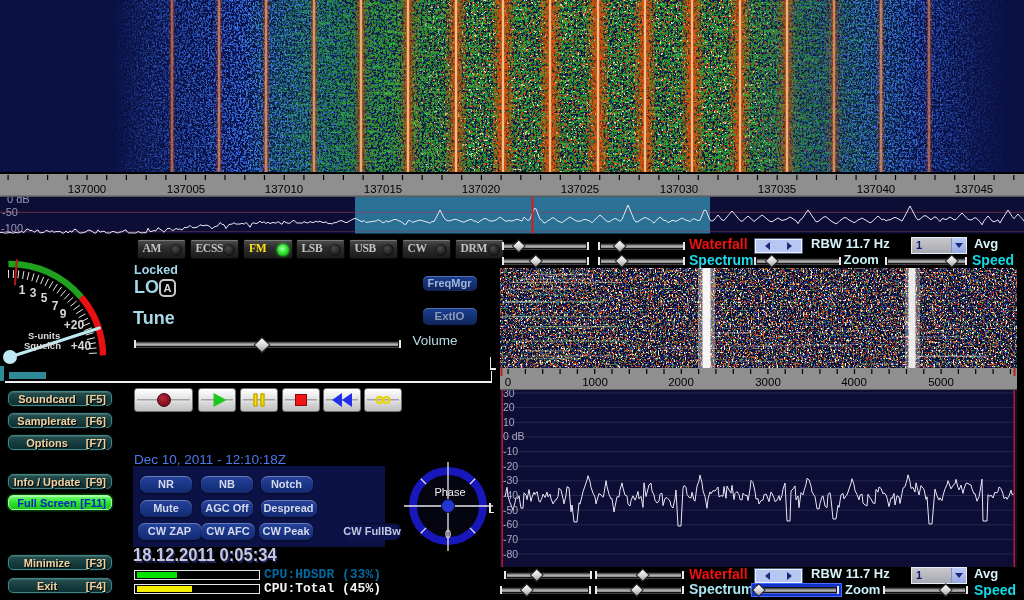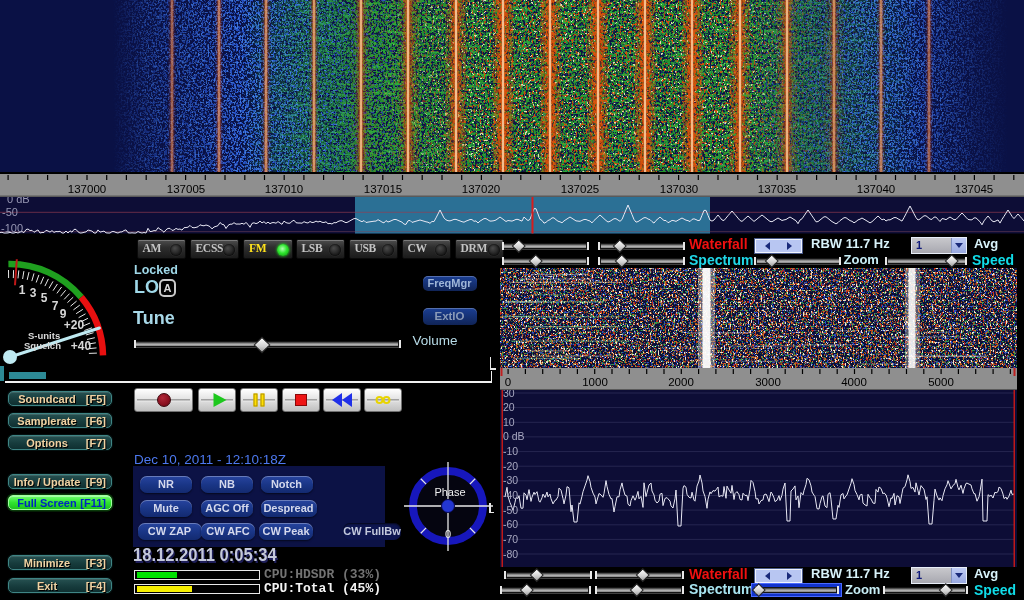--- a/index.html
+++ b/index.html
@@ -440,21 +440,21 @@
 <div class="dbtn" style="left:201px;top:523px;width:54px;">CW AFC</div>
 <div class="dbtn" style="left:259px;top:523px;width:54px;">CW Peak</div>
 <div class="dbtn flat" style="left:318px;top:523px;width:58px;margin-left:25px;">CW FullBw</div>
 
 <div class="t" style="left:133px;top:546.3px;font-size:18px;font-weight:bold;color:#c4c8dc;text-shadow:1.5px 1.5px 0 #1e1e5a;transform:scaleX(0.92);transform-origin:0 0;">18.12.2011 0:05:34</div>
 
 <div class="abs" style="left:134px;top:569.5px;width:126px;height:10px;border:1px solid #e8e8e8;"></div>
 <div class="abs" style="left:136.5px;top:571.5px;width:40px;height:6.5px;background:#00e400;"></div>
 <div class="abs" style="left:134px;top:583.5px;width:126px;height:10px;border:1px solid #e8e8e8;"></div>
 <div class="abs" style="left:136.5px;top:585.5px;width:55px;height:6.5px;background:#f6ee00;"></div>
-<div class="t" style="left:264px;top:568px;font-family:'Liberation Mono',monospace;font-size:13px;font-weight:bold;color:#737373;text-align:right;">CPU:HDSDR (33%)</div>
+<div class="t" style="left:264px;top:568px;font-family:'Liberation Mono',monospace;font-size:13px;font-weight:bold;color:#0369a1;text-align:right;">CPU:HDSDR (33%)</div>
 <div class="t" style="left:264px;top:582px;font-family:'Liberation Mono',monospace;font-size:13px;font-weight:bold;color:#f4f4f4;">CPU:Total (45%)</div>
 
 <svg class="abs" style="left:404px;top:462px" width="90" height="90">
 <circle cx="44" cy="44" r="35" fill="#050510" stroke="#1717bc" stroke-width="8"></circle>
 <g stroke="#e8e8e8" stroke-width="1.3">
 <line x1="44" y1="0" x2="44" y2="89"></line>
         <line x1="0" y1="44" x2="89" y2="44"></line>
 <line x1="16.8" y1="16.8" x2="22.1" y2="22.1"></line>
         <line x1="71.2" y1="16.8" x2="65.9" y2="22.1"></line>
 <line x1="16.8" y1="71.2" x2="22.1" y2="65.9"></line>

